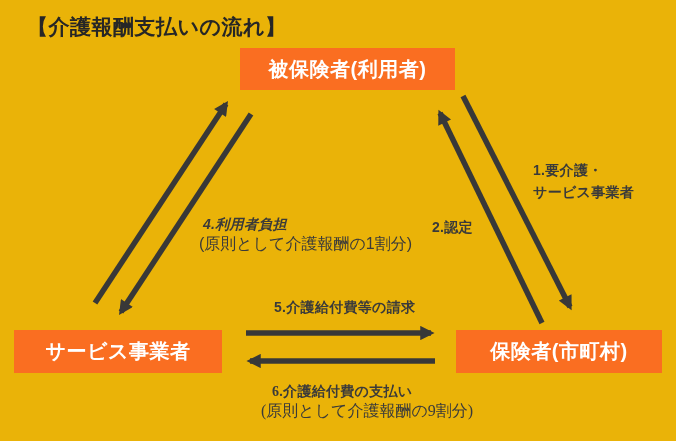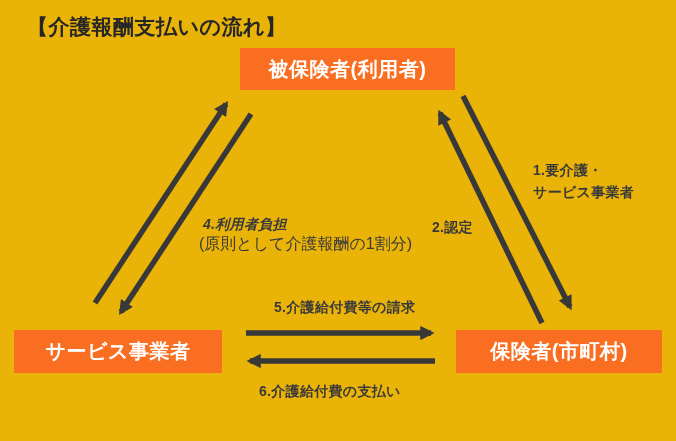--- a/index.html
+++ b/index.html
@@ -96,17 +96,18 @@
   <div class="lbl" style="left:432px; top:219px;">2.認定</div>
 
 
   <div class="lbl" style="left:199px; top:216px;">
     <div style="margin-left:4px;font-style:italic;">4.利用者負担</div>
     <div class="note">(原則として介護報酬の1割分)</div>
   </div>
 
   <div class="lbl" style="left:274px; top:299px;">5.介護給付費等の請求</div>
 
-  <div class="lbl" style="left:248px; top:383px;">
+  <div class="lbl" style="left:261px; top:383px;font-family:Liberation Serif, serif;">
     <div style="margin-left:11px;">6.介護給付費の支払い</div>
+    <div class="note">(原則として介護報酬の9割分)</div>
   </div>
 
 </div>
 
 </body></html>

